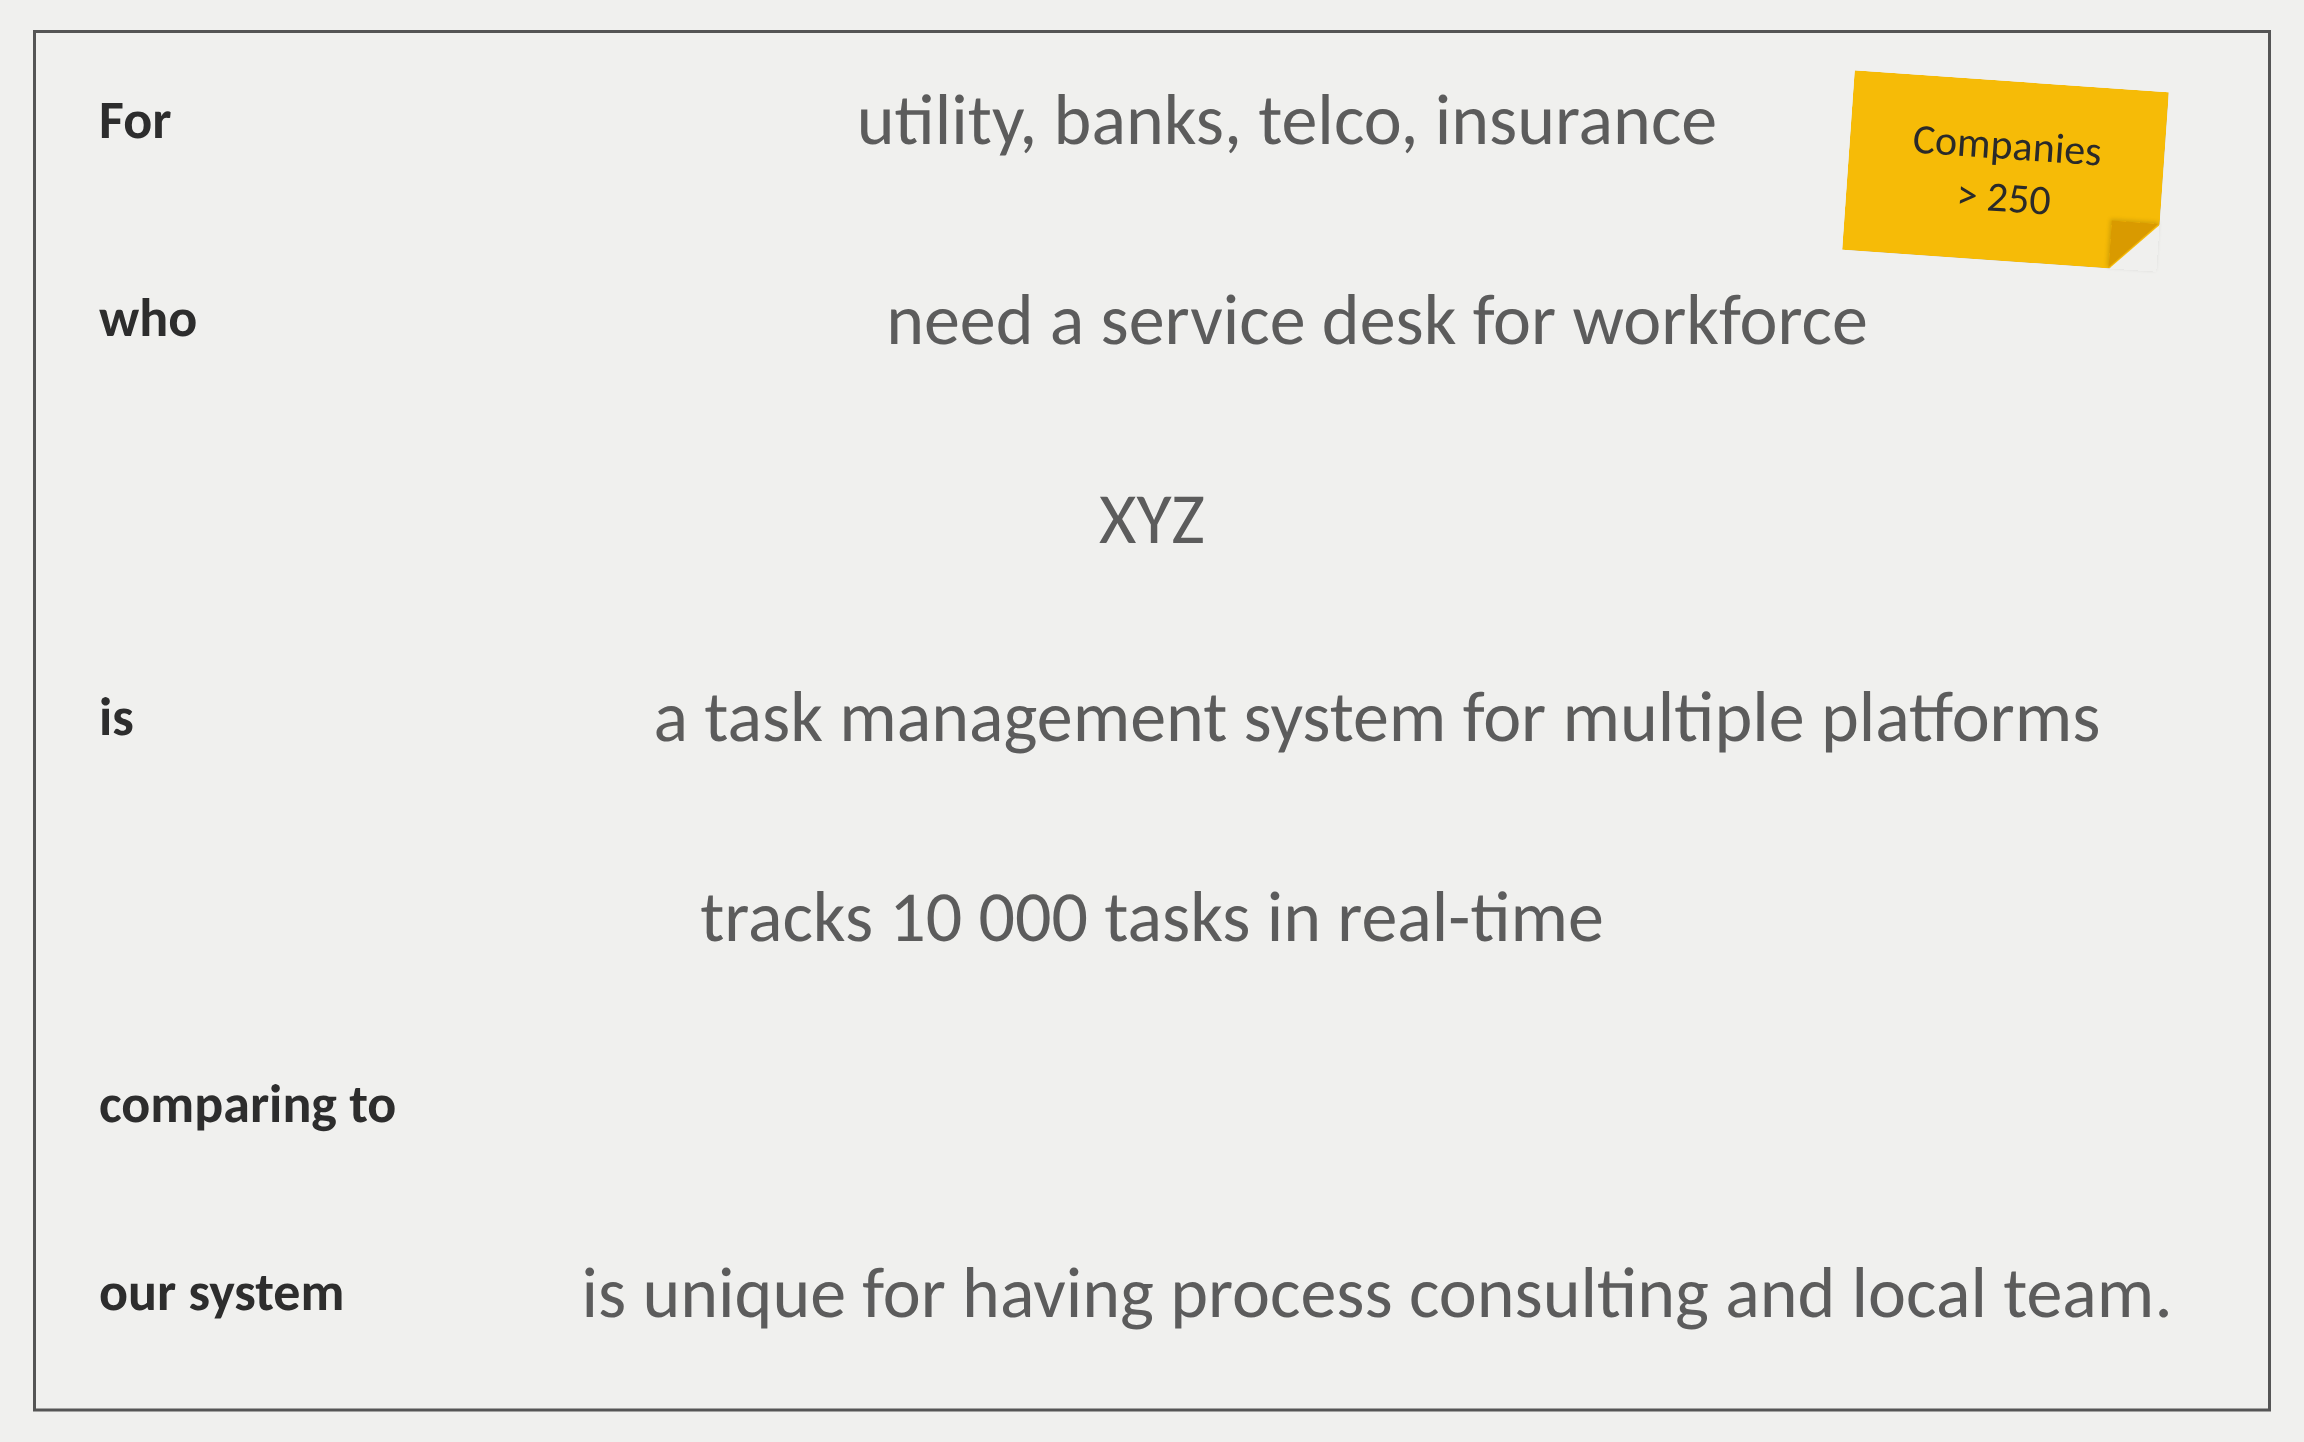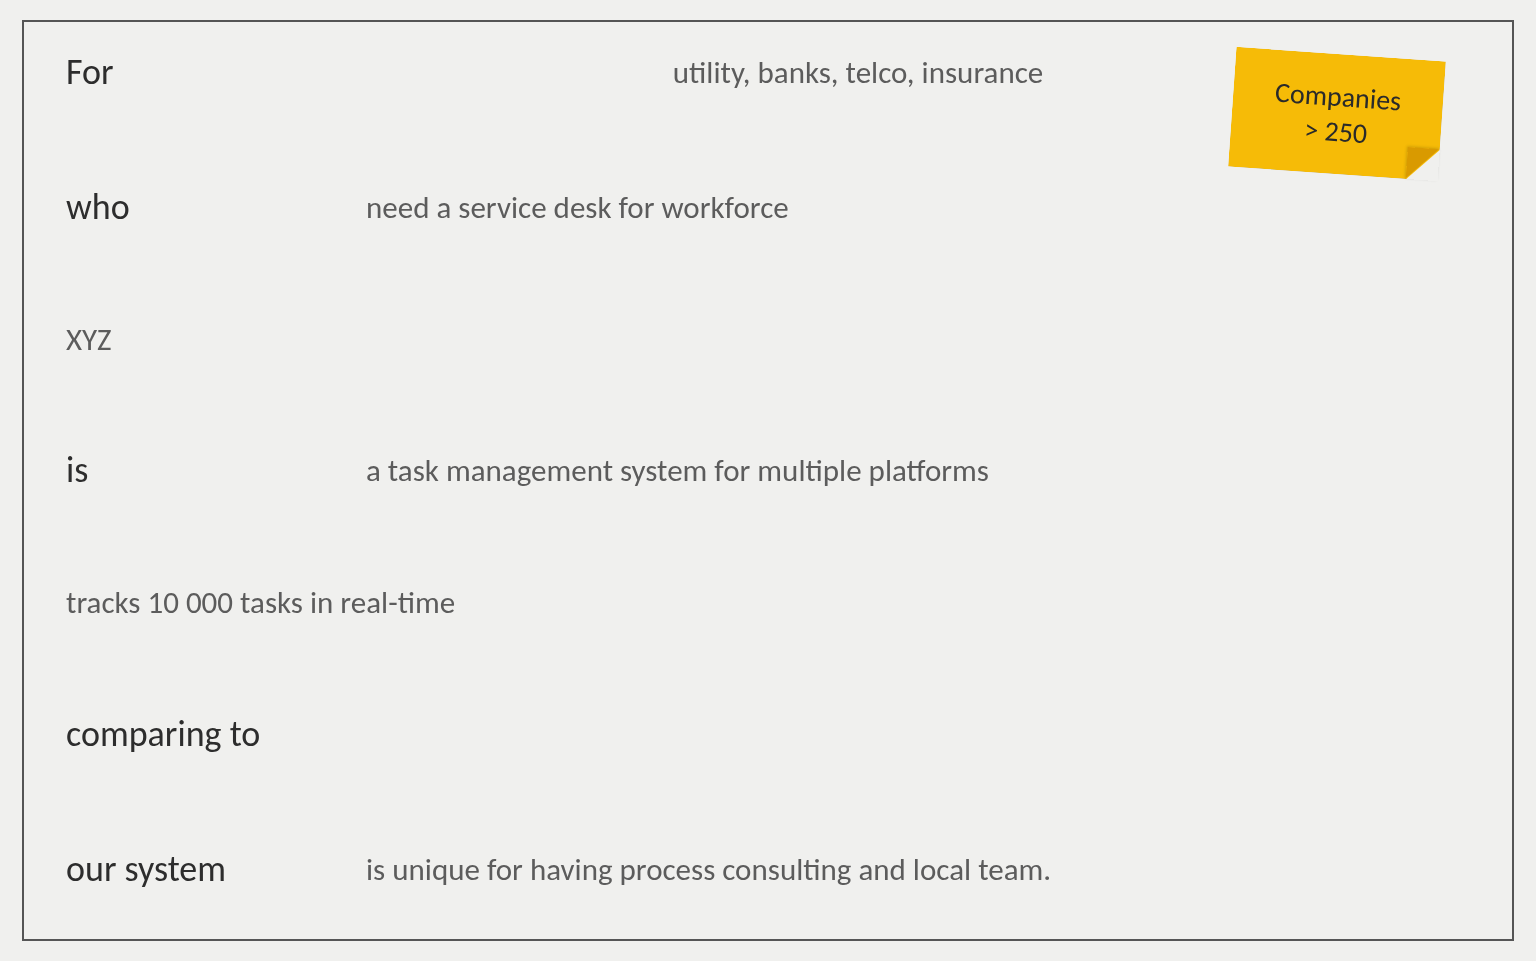--- a/index.html
+++ b/index.html
@@ -30,31 +30,31 @@
       height: 100%;
       justify-content: space-between;
     }
     .row {
       display: flex;
       align-items: center;
       width: 100%;
     }
     .label {
       flex: 0 0 300px;
-      font-weight: 400;
+      font-weight: 700;
       font-size: 36px;
       color: #2d2d2d;
     }
     .value-wrap {
       flex: 1;
       display: flex;
-      justify-content: flex-start;
+      justify-content: center;
     }
     .value {
-      font-size: 31px;
+      font-size: 48px;
       color: #5c5c5c;
       text-align: center;
       white-space: nowrap;
     }
     
     .row.first .value-wrap {
       justify-content: center;
       padding-right: 120px;
     }
     .sticky-note {

